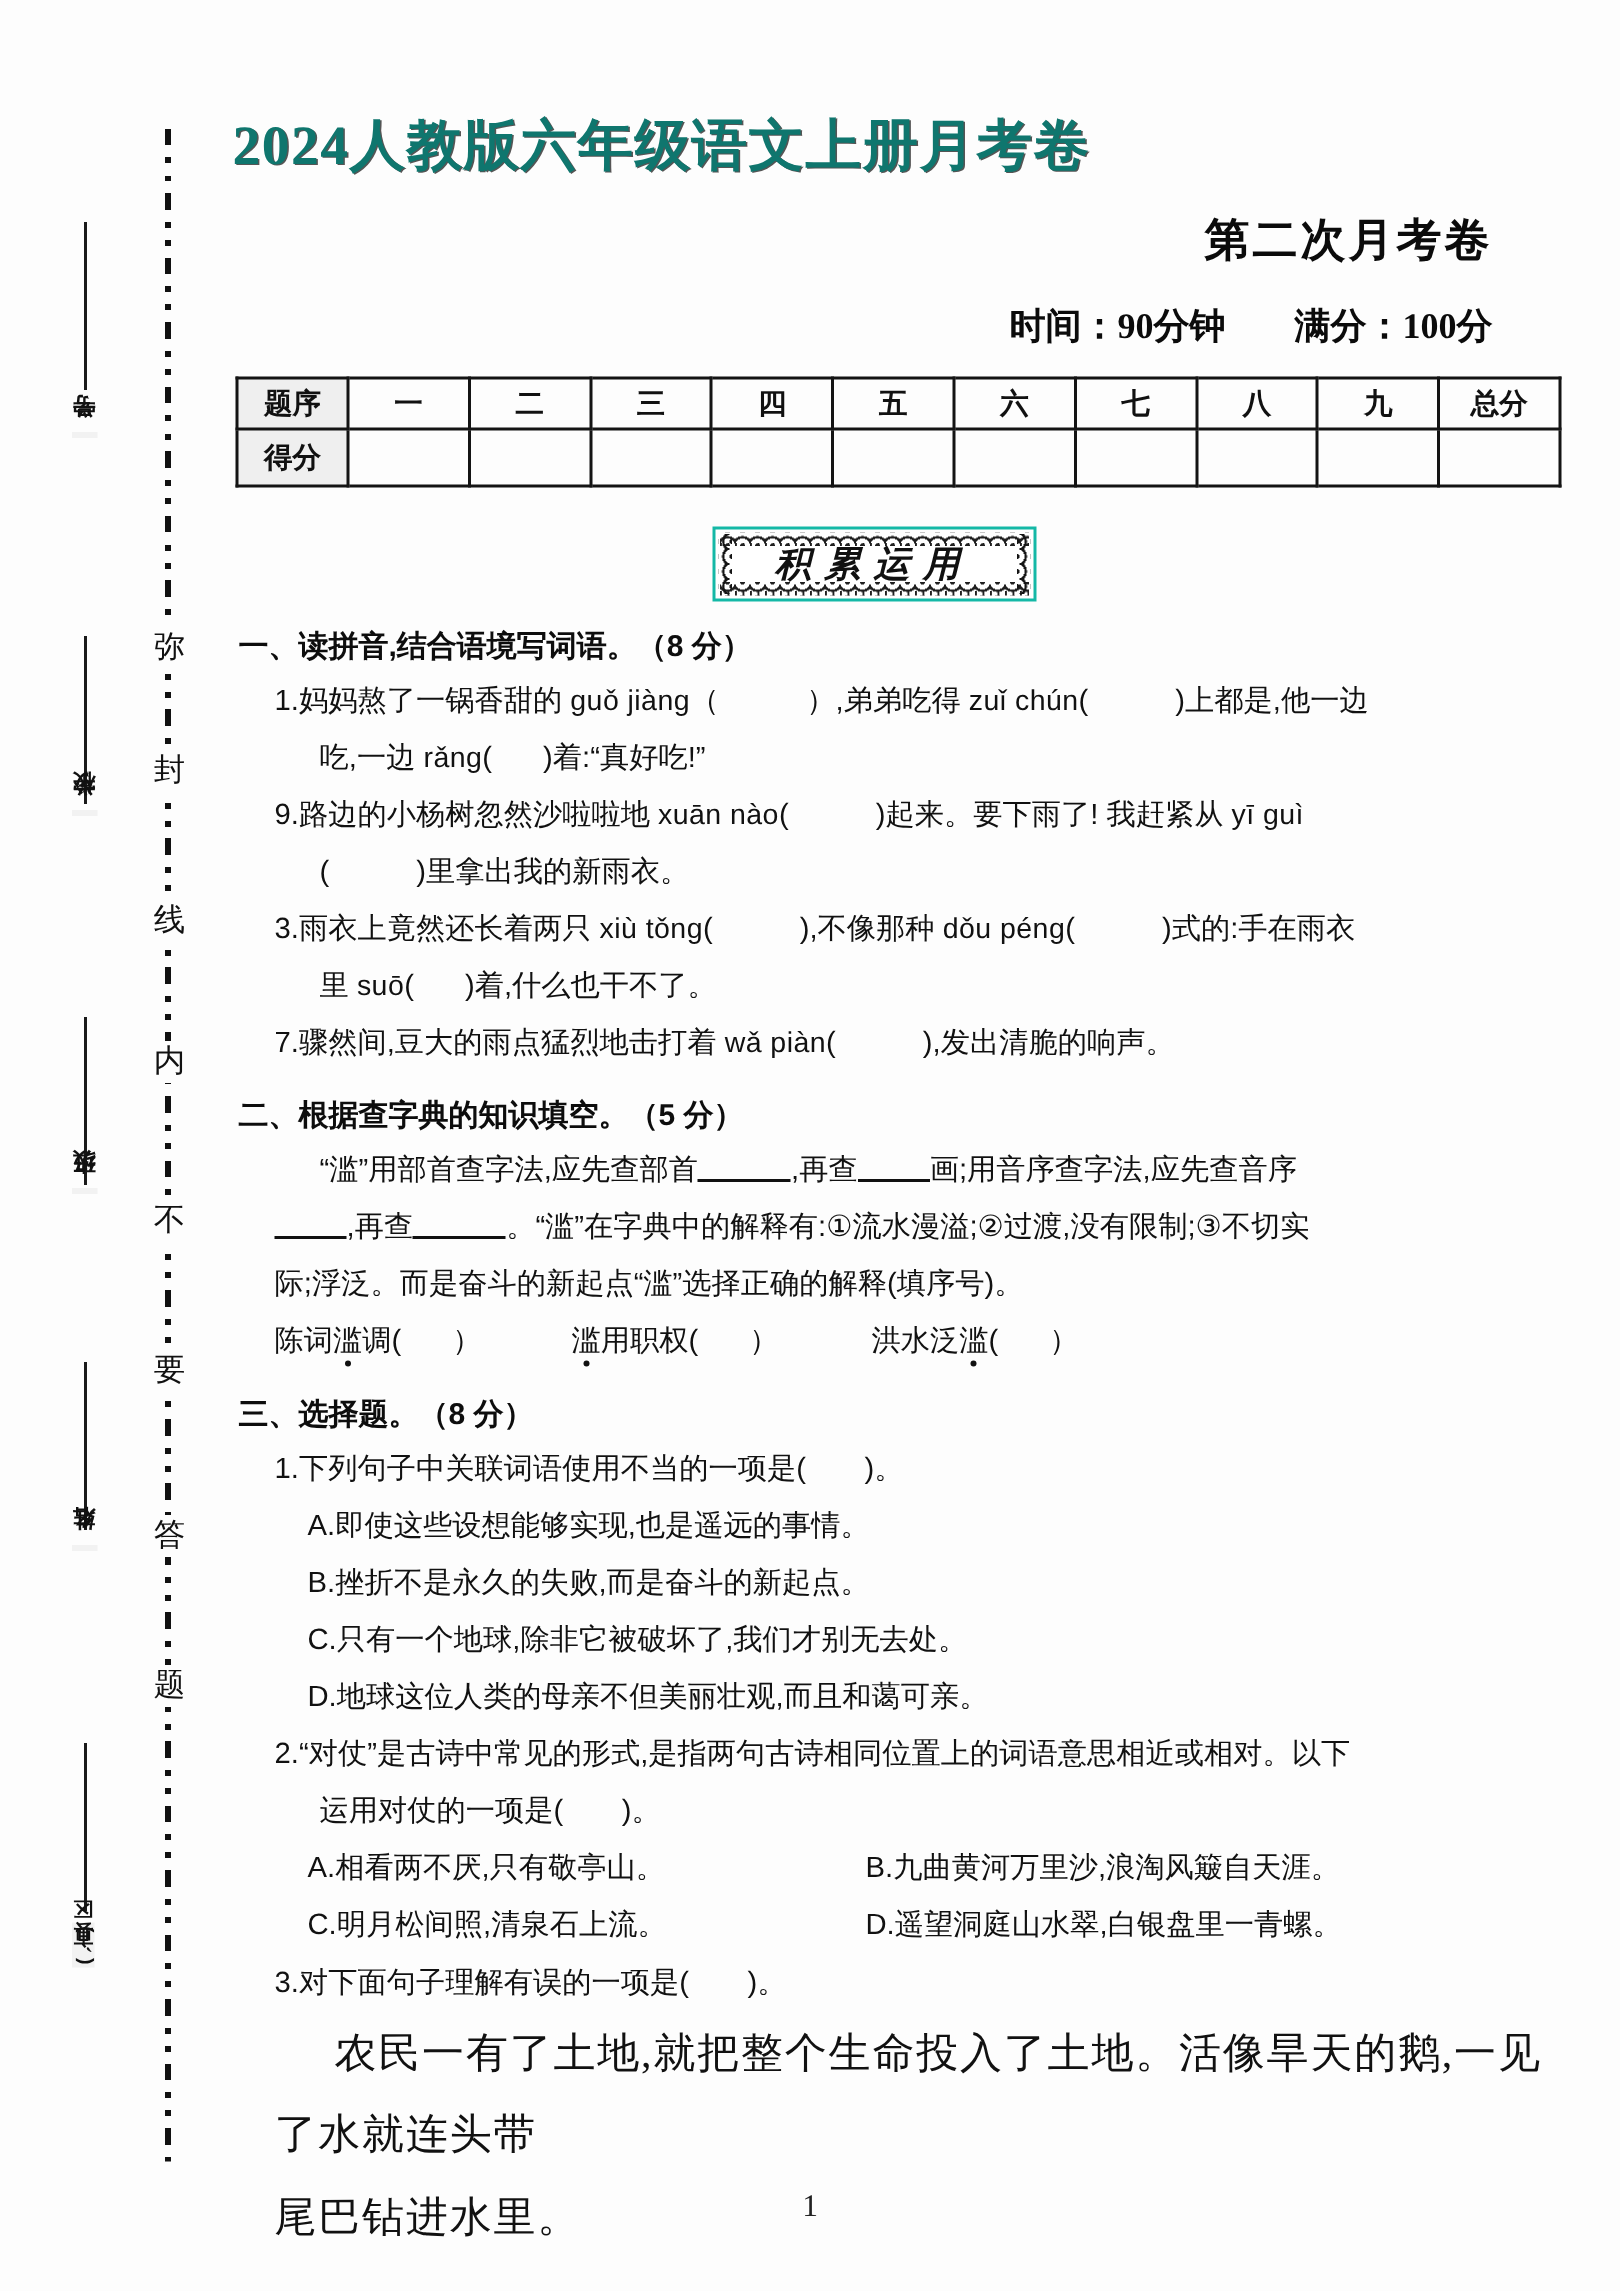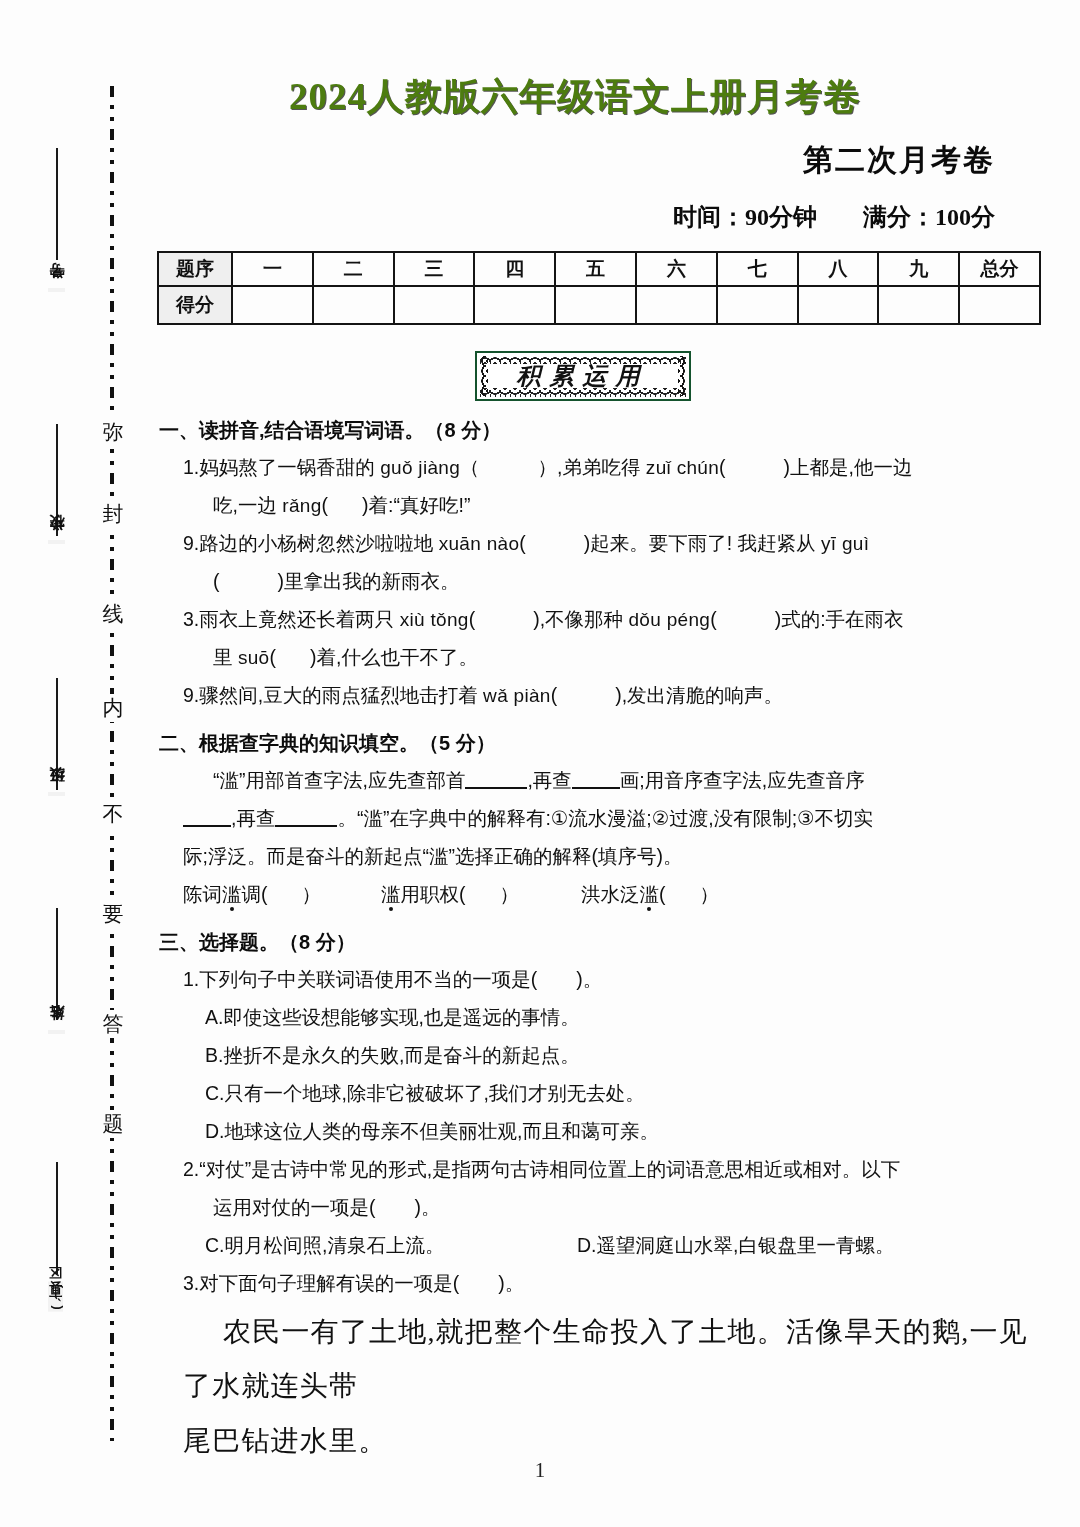--- a/index.html
+++ b/index.html
@@ -76,27 +76,26 @@
 
   
   #main {
     position: absolute;
     left: 155px;
     top: 0;
     width: 895px;
   }
 
   .title-main {
-    text-align: center;
     font-family: "Liberation Serif", "DejaVu Serif", serif;
     font-weight: bold;
     font-size: 37px;
     letter-spacing: 1px;
     margin: 72px 0 0 0;
-    color: #4d7c0f;
+    color: #0f766e;
     text-shadow: 1px 1px 0 #555;
     padding-right: 55px;
   }
   .title-sub {
     text-align: right;
     font-family: "Liberation Sans", "DejaVu Sans", sans-serif;
     font-weight: bold;
     font-size: 30px;
     letter-spacing: 2px;
     margin: 18px 0 0 0;
@@ -140,21 +139,21 @@
   
   .banner-wrap {
     text-align: center;
     margin: 26px 0 0 0;
     padding-right: 40px;
   }
   .banner {
     display: inline-block;
     position: relative;
     padding: 7px 34px 7px 34px;
-    border: 2px solid #14532d;
+    border: 2px solid #14b8a6;
     background: #fff;
   }
   .banner::before,
   .banner::after {
     content: "";
     position: absolute;
     left: 3px; right: 3px;
     height: 9px;
     background-image: repeating-radial-gradient(circle at 5px 9px, #151515 0 1.6px, transparent 1.8px 5px),
                       repeating-linear-gradient(to right, #151515 0 1.5px, transparent 1.5px 5px);
@@ -350,21 +349,21 @@
     </div>
 
     <div class="q">
       <span>3.雨衣上竟然还长着两只 </span><span class="pinyin">xiù tǒng</span><span>(</span><span class="brk"></span><span>),不像那种 </span><span class="pinyin">dǒu péng</span><span>(</span><span class="brk"></span><span>)式的:手在雨衣</span>
     </div>
     <div class="q indent2">
       <span>里 </span><span class="pinyin">suō</span><span>(</span><span class="brk-sm"></span><span>)着,什么也干不了。</span>
     </div>
 
     <div class="q">
-      <span>9.骤然间,豆大的雨点猛烈地击打着 </span><span class="pinyin">wǎ piàn</span><span>(</span><span class="brk"></span><span>),发出清脆的响声。</span>
+      <span>7.骤然间,豆大的雨点猛烈地击打着 </span><span class="pinyin">wǎ piàn</span><span>(</span><span class="brk"></span><span>),发出清脆的响声。</span>
     </div>
 
     <div class="sec-head">二、根据查字典的知识填空。（5 分）</div>
 
     <div class="q indent2">
       <span>“滥”用部首查字法,应先查部首</span><span class="blank-u"></span><span>,再查</span><span class="blank-u s"></span><span>画;用音序查字法,应先查音序</span>
     </div>
     <div class="q">
       <span class="blank-u s"></span><span>,再查</span><span class="blank-u"></span><span>。“滥”在字典中的解释有:①流水漫溢;②过渡,没有限制;③不切实</span>
     </div>
@@ -378,20 +377,24 @@
 
     <div class="q">1.下列句子中关联词语使用不当的一项是(　　)。</div>
     <div class="q opt">A.即使这些设想能够实现,也是遥远的事情。</div>
     <div class="q opt">B.挫折不是永久的失败,而是奋斗的新起点。</div>
     <div class="q opt">C.只有一个地球,除非它被破坏了,我们才别无去处。</div>
     <div class="q opt">D.地球这位人类的母亲不但美丽壮观,而且和蔼可亲。</div>
 
     <div class="q">2.“对仗”是古诗中常见的形式,是指两句古诗相同位置上的词语意思相近或相对。以下</div>
     <div class="q indent2">运用对仗的一项是(　　)。</div>
     <div class="q opt opt-row">
+      <div>A.相看两不厌,只有敬亭山。</div>
+      <div>B.九曲黄河万里沙,浪淘风簸自天涯。</div>
+    </div>
+    <div class="q opt opt-row">
       <div>C.明月松间照,清泉石上流。</div>
       <div>D.遥望洞庭山水翠,白银盘里一青螺。</div>
     </div>
 
     <div class="q">3.对下面句子理解有误的一项是(　　)。</div>
     <div class="passage">农民一有了土地,就把整个生命投入了土地。活像旱天的鹅,一见了水就连头带</div>
     <div class="passage" style="text-indent:0; margin-top:0;">尾巴钻进水里。</div>
 
   </div>
 

